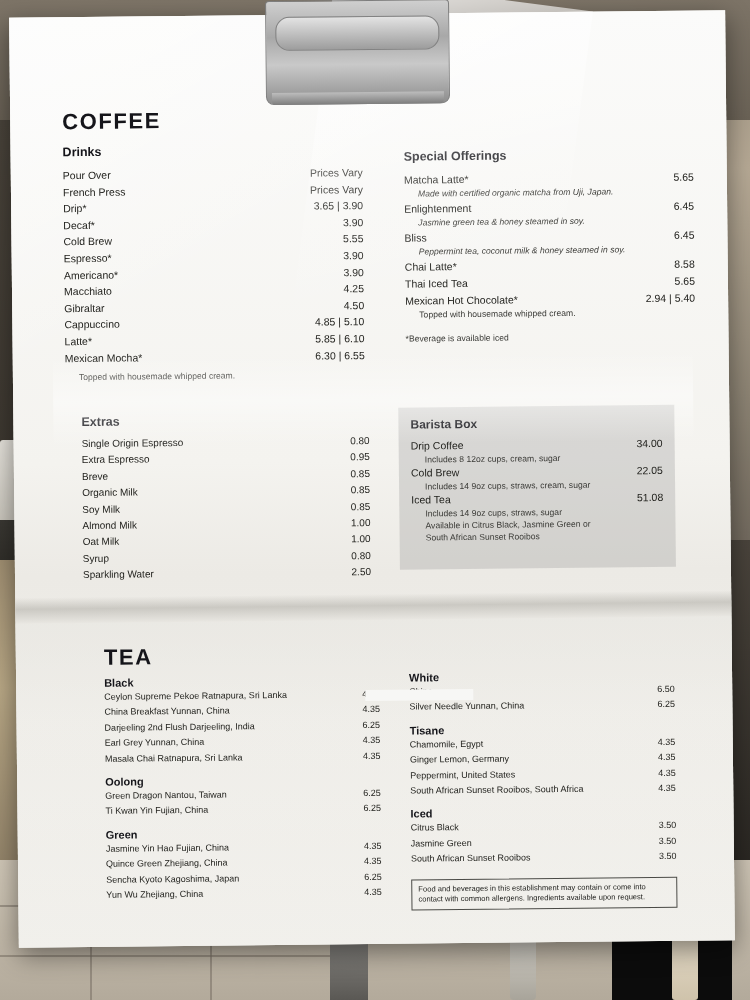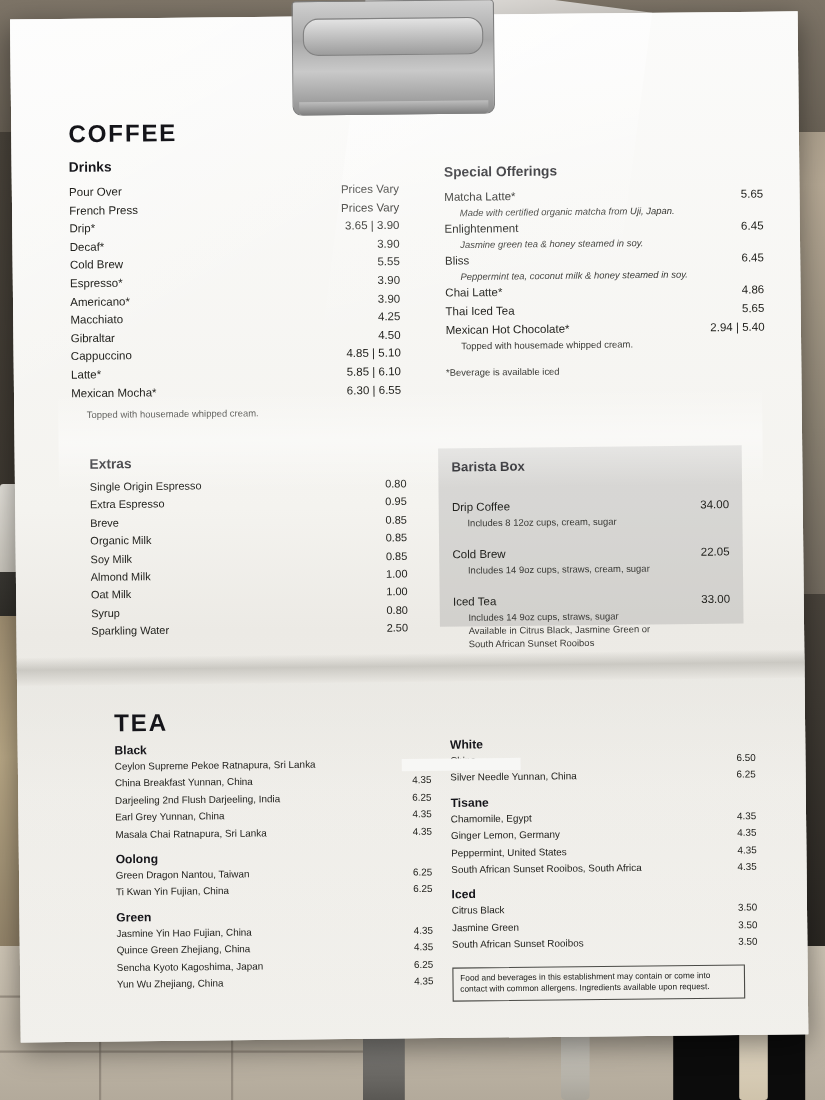--- a/index.html
+++ b/index.html
@@ -167,30 +167,30 @@
   #coffee-right .row .pr { width: 74px; }
   #coffee-right .row { line-height: 15px; }
   .sp-block { margin-bottom: 2px; }
 
   
   #barista {
     position: absolute; left: 385px; top: 394px; width: 276px; height: 162px;
     background: rgba(150,150,150,.30);
     padding: 10px 12px 8px 12px;
   }
-  #barista .row .pr { width: 64px; margin-top: 16px; }
+  #barista .row .pr { width: 64px; }
   #barista .row { line-height: 15px; }
 
   
   #tea-h { left: 88px; top: 628px; }
   #tea-left { left: 88px; top: 660px; width: 300px; }
   #tea-right { left: 393px; top: 658px; width: 290px; }
   .tea-row { display: flex; align-items: baseline; font-size: 9px; line-height: 15.4px; color: #23231f; }
   .tea-row .nm { flex: 1 1 auto; white-space: nowrap; }
-  .tea-row .pr { flex: 0 0 auto; width: 56px; text-align: center; padding-left: 14px; }
+  .tea-row .pr { flex: 0 0 auto; width: 56px; text-align: left; padding-left: 14px; }
   .tea-group { font-size: 11px; font-weight: bold; margin-top: 9px; margin-bottom: 1px; color: #15151a;}
   .tea-group.first { margin-top: 0; }
 
   .allergen {
     position: absolute; left: 393px; top: 866px; width: 266px;
     border: 1px solid #4a4a46;
     padding: 4px 6px;
     font-size: 7.6px; line-height: 10.4px; color: #22221f;
   }
 
@@ -352,21 +352,21 @@
         <div class="sp-block">
           <div class="row">
               <span class="nm">Bliss</span>
               <span class="pr">6.45</span>
             </div>
           <div class="note note-i" style="margin-left:14px">Peppermint tea, coconut milk &amp; honey steamed in soy.</div>
         </div>
         <div class="sp-block">
           <div class="row">
               <span class="nm">Chai Latte*</span>
-              <span class="pr">4.86</span>
+              <span class="pr">8.58</span>
             </div>
         </div>
         <div class="sp-block">
           <div class="row">
               <span class="nm">Thai Iced Tea</span>
               <span class="pr">5.65</span>
             </div>
         </div>
         <div class="sp-block">
           <div class="row">
@@ -387,21 +387,21 @@
             <span class="pr">34.00</span>
           </div>
         <div class="note" style="margin-left:14px">Includes 8 12oz cups, cream, sugar</div>
         <div class="row">
             <span class="nm">Cold Brew</span>
             <span class="pr">22.05</span>
           </div>
         <div class="note" style="margin-left:14px">Includes 14 9oz cups, straws, cream, sugar</div>
         <div class="row">
             <span class="nm">Iced Tea</span>
-            <span class="pr">33.00</span>
+            <span class="pr">51.08</span>
           </div>
         <div class="note" style="margin-left:14px">Includes 14 9oz cups, straws, sugar</div>
         <div class="note" style="margin-left:14px">Available in Citrus Black, Jasmine Green or</div>
         <div class="note" style="margin-left:14px">South African Sunset Rooibos</div>
       </div>
 
       <div class="h1" id="tea-h">TEA</div>
 
       <div class="col" id="tea-left">
         <div class="tea-group first">Black</div>

